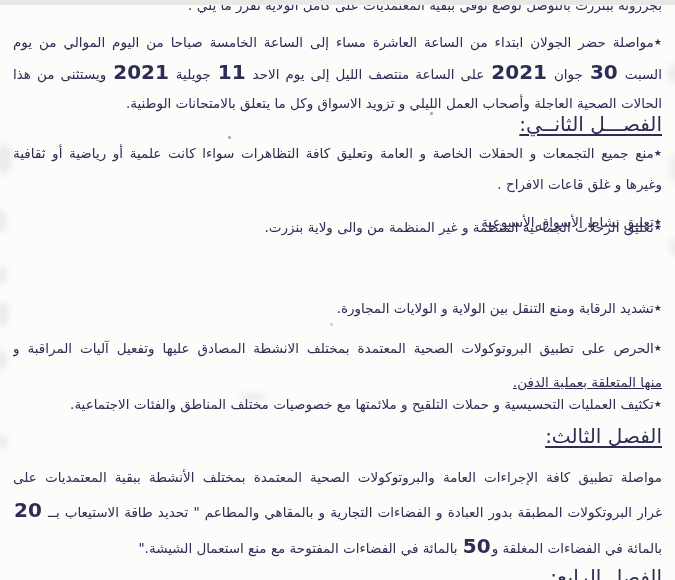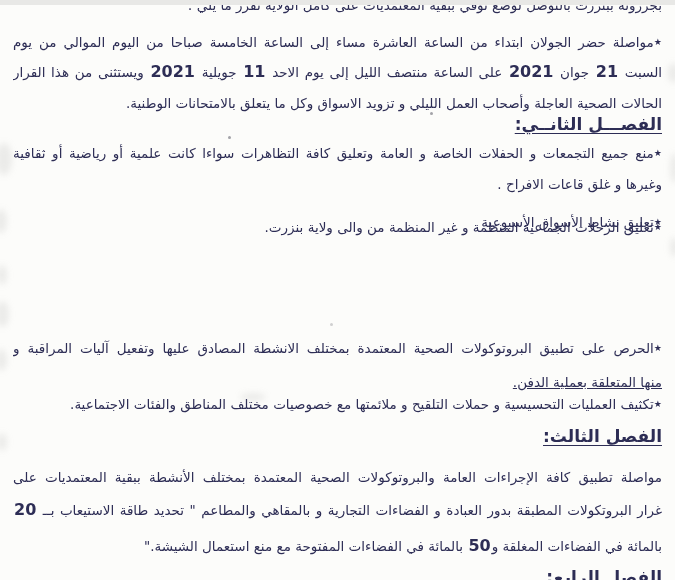--- a/index.html
+++ b/index.html
@@ -25,30 +25,30 @@
   }
   .line.full{
     white-space:normal;
     text-align:justify;
     text-align-last:justify;
     text-justify:inter-word;
   }
   .heading{
     position:absolute;
     right:13px;
-    font-size:17px;
-    font-weight:bold;
+    font-size:20px;
+    font-weight:normal;
     line-height:20px;
     text-decoration:underline;
     text-underline-offset:3px;
     letter-spacing:.2px;
   }
   .num{
     font-weight:bold;
-    font-size:16px;
+    font-size:20px;
     letter-spacing:.4px;
     padding:0 1px;
   }
   .star{
     font-weight:bold;
     font-size:15px;
   }
   .blot{
     position:absolute;
     background:rgba(150,150,152,.16);
@@ -63,29 +63,30 @@
   }
 </style>
 </head>
 <body>
 
 <div class="page">
 
   <div class="line" style="top:-11px;">بجرزونة ببنزرت بالتوصل لوضع توقي ببقية المعتمديات على كامل الولاية تقرر ما يلي :</div>
 
   <div class="line full" style="top:26px;"><span class="star">٭</span>مواصلة حضر الجولان ابتداء من الساعة العاشرة مساء إلى الساعة الخامسة صباحا من اليوم الموالي من يوم</div>
-  <div class="line full" style="top:56px;">السبت <span class="num">21</span> جوان <span class="num">2021</span> على الساعة منتصف الليل إلى يوم الاحد <span class="num">11</span> جويلية <span class="num">2021</span> ويستثنى من هذا القرار</div>
+  <div class="line full" style="top:56px;">السبت <span class="num">30</span> جوان <span class="num">2021</span> على الساعة منتصف الليل إلى يوم الاحد <span class="num">11</span> جويلية <span class="num">2021</span> ويستثنى من هذا القرار</div>
   <div class="line" style="top:87px;">الحالات الصحية العاجلة  وأصحاب العمل الليلي و تزويد الاسواق  وكل ما يتعلق بالامتحانات الوطنية.</div>
 
   <div class="heading" style="top:109px;">الفصـــل الثانــي:</div>
 
   <div class="line" style="top:168px;">وغيرها و غلق قاعات الافراح .</div>
   <div class="line full" style="top:137px;"><span class="star">٭</span>منع جميع التجمعات و الحفلات الخاصة و العامة وتعليق كافة التظاهرات سواءا كانت علمية أو رياضية أو ثقافية</div>
   <div class="line" style="top:206px;"><span class="star">٭</span>تعليق نشاط الأسواق الأسبوعية</div>
   <div class="line" style="top:211px;"><span class="star">٭</span>تعليق الرحلات الجماعية المنظمة و غير المنظمة من والى ولاية بنزرت.</div>
+  <div class="line" style="top:292px;"><span class="star">٭</span>تشديد الرقابة ومنع التنقل بين الولاية و الولايات المجاورة.</div>
   <div class="line full" style="top:332px;"><span class="star">٭</span>الحرص على تطبيق البروتوكولات الصحية المعتمدة بمختلف الانشطة المصادق عليها وتفعيل آليات المراقبة و</div>
   <div class="line" style="top:366px;text-decoration:underline;">منها المتعلقة بعملية الدفن.</div>
   <div class="line" style="top:388px;"><span class="star">٭</span>تكثيف العمليات التحسيسية و حملات التلقيح و ملائمتها مع خصوصيات مختلف المناطق والفئات الاجتماعية.</div>
 
   <div class="heading" style="top:421px;">الفصل الثالث:</div>
 
   <div class="line full" style="top:461px;">مواصلة تطبيق كافة الإجراءات العامة والبروتوكولات الصحية  المعتمدة بمختلف الأنشطة ببقية المعتمديات على</div>
   <div class="line full" style="top:494px;">غرار البروتكولات المطبقة بدور العبادة و الفضاءات التجارية و بالمقاهي والمطاعم " تحديد طاقة الاستيعاب بــ <span class="num">20</span></div>
   <div class="line" style="top:530px;">بالمائة في الفضاءات المغلقة و<span class="num">50</span> بالمائة في الفضاءات المفتوحة مع منع استعمال الشيشة."</div>
 

